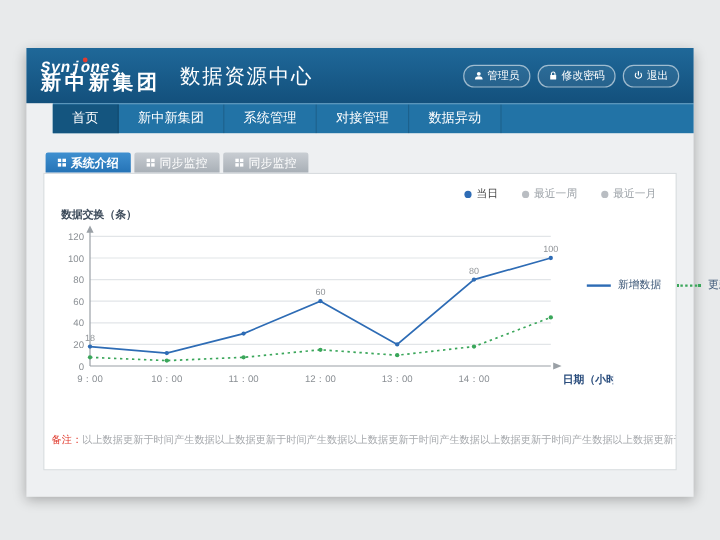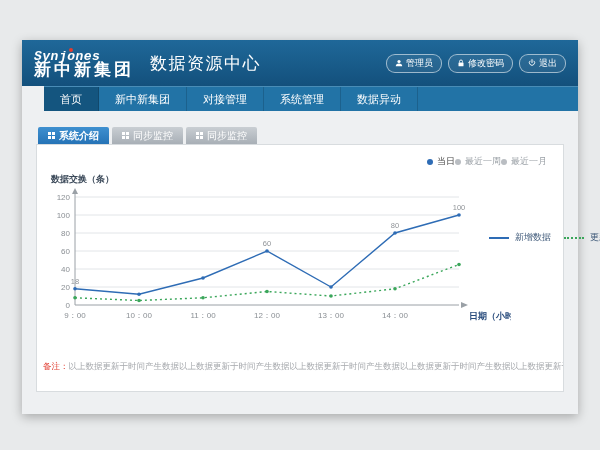--- a/index.html
+++ b/index.html
@@ -24,21 +24,21 @@
   .nav-item.active{background:#14557f;}
 
   
   .content{padding:16px 14px 0;}
   .tabs{display:flex;gap:3px;padding-left:2px;}
   .tab{display:inline-flex;align-items:center;gap:4px;height:17px;padding:0 10px;font-size:10px;color:#fff;background:linear-gradient(#c9ced3,#a8afb6);border-radius:2px 2px 0 0;cursor:pointer;white-space:nowrap;}
   .tab.active{background:linear-gradient(#3f90d0,#2573b6);font-weight:bold;}
   .tab-icon svg{display:block;}
 
   .panel{position:relative;background:#fff;border:1px solid #d8dcdf;height:246px;}
-  .filter-legend{position:absolute;top:10px;right:16px;display:flex;gap:0;font-size:9px;color:#9aa0a6;}
+  .filter-legend{position:absolute;top:10px;right:16px;display:flex;gap:20px;font-size:9px;color:#9aa0a6;}
   .filter-item{display:flex;align-items:center;gap:4px;cursor:pointer;}
   .filter-item .dot{width:6px;height:6px;border-radius:50%;background:#b9bdc2;flex:0 0 auto;}
   .filter-item.active{color:#444;}
   .ylabel{position:absolute;left:14px;top:28px;font-size:9px;color:#3c4a5a;font-weight:bold;}
   .chart-svg{position:absolute;left:4px;top:42px;}
   .series-legend{position:absolute;left:452px;top:86px;display:flex;flex-direction:row;gap:13px;}
   .sl-item{display:flex;align-items:center;gap:6px;font-size:9px;color:#3d5878;cursor:pointer;white-space:nowrap;}
   .sl-line{width:20px;height:0;display:inline-block;}
   .note{position:absolute;left:0;right:0;bottom:18px;text-align:center;font-size:8.5px;color:#a6a9ad;white-space:nowrap;overflow:hidden;padding:0 6px;}
   .note-prefix{color:#e0392c;}
@@ -83,22 +83,22 @@
               </svg>
             </span>
           <span>退出</span>
         </div>
       </div>
     </div>
 
     <div class="navbar">
       <div class="nav-item active">首页</div>
       <div class="nav-item">新中新集团</div>
+      <div class="nav-item">系统管理</div>
       <div class="nav-item">对接管理</div>
-      <div class="nav-item">系统管理</div>
       <div class="nav-item">数据异动</div>
     </div>
 
     <div class="content">
       <div class="tabs">
         <div class="tab active">
           <span class="tab-icon">
               <svg width="7" height="7" viewBox="0 0 7 7">
                 <rect width="3" height="3" fill="#fff"></rect>
                 <rect x="4" width="3" height="3" fill="#fff"></rect>

